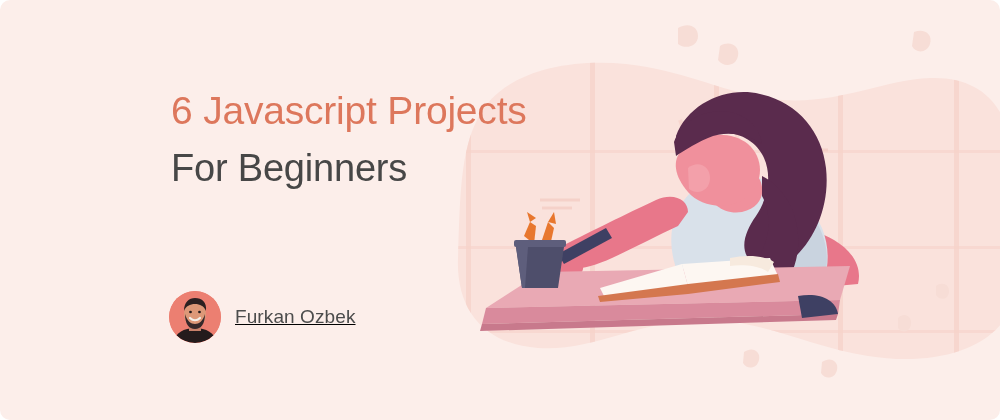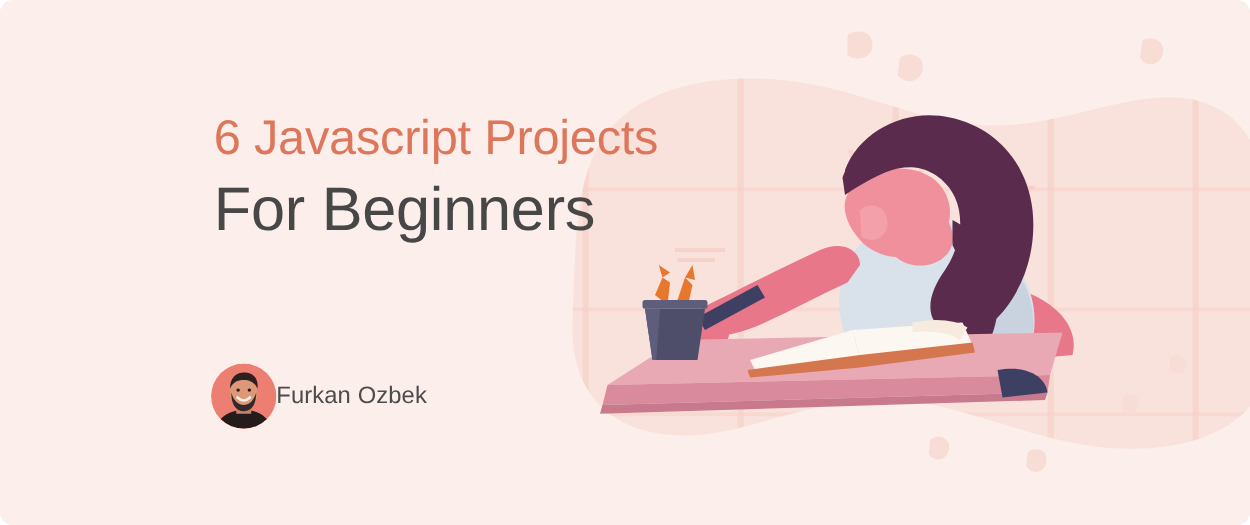--- a/index.html
+++ b/index.html
@@ -52,35 +52,37 @@
     font-weight: 400;
     line-height: 50px;
     letter-spacing: -0.2px;
     color: #dd775c;
     white-space: nowrap;
   }
 
   #subtitle {
     margin: 8px 0 0 0;
     font-family: "Liberation Sans", sans-serif;
-    font-size: 49px;
+    font-size: 38px;
     font-weight: 400;
     line-height: 48px;
     letter-spacing: -0.2px;
     color: #474747;
     white-space: nowrap;
   }
 
   
   #author-row {
     position: absolute;
     left: 169px;
     top: 291px;
     display: flex;
     align-items: center;
+    gap: 14px;
+    text-decoration: underline;
   }
 
   #avatar {
     width: 52px;
     height: 52px;
     border-radius: 50%;
     overflow: hidden;
     flex: 0 0 auto;
     background: #ec7f71;
     position: relative;

